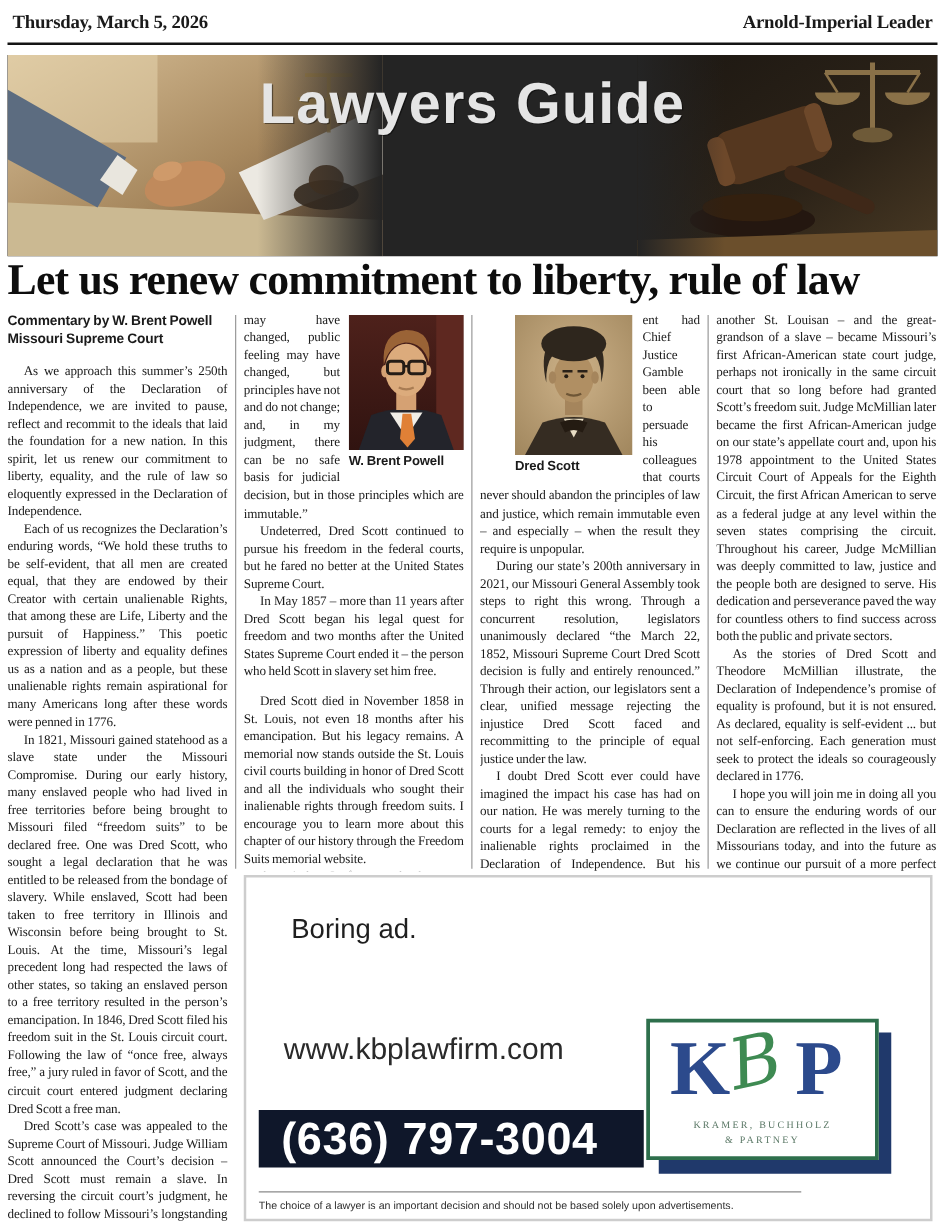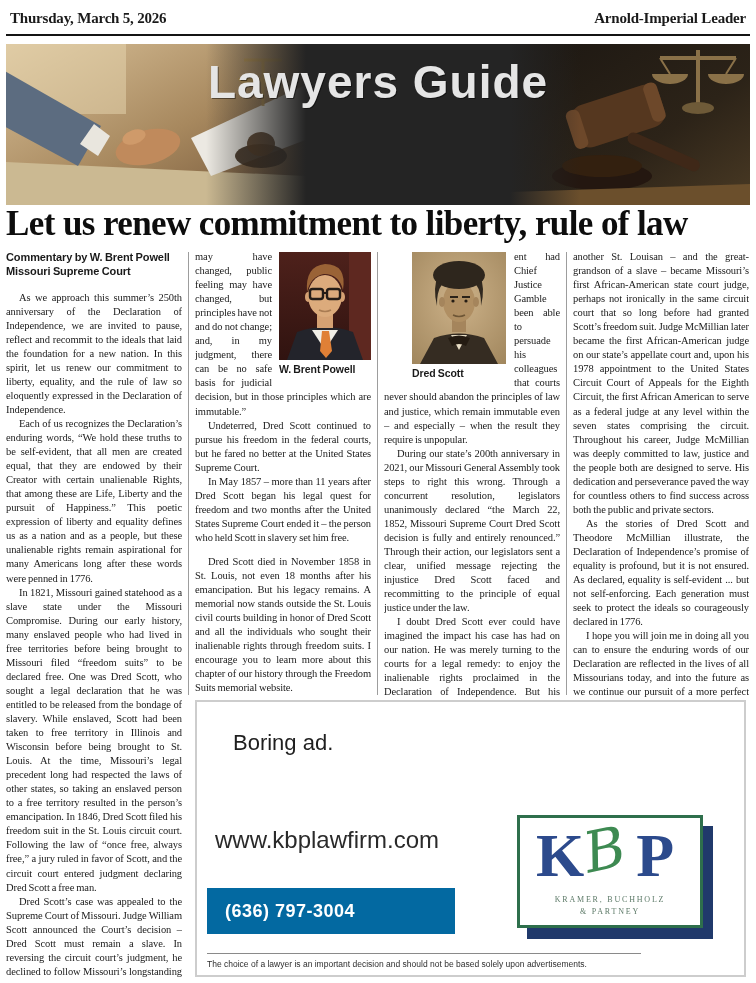--- a/index.html
+++ b/index.html
@@ -52,35 +52,35 @@
   .portrait { display:block; width:100%; }
   .photo-caption { font-family:"Liberation Sans", sans-serif; font-weight:bold; font-size:10.5px;
                    margin-top:2px; text-align:left; text-indent:0; letter-spacing:-0.1px; }
 
   
   .ad { position:absolute; left:195px; top:700px; width:551px; height:277px; background:#fff;
         border:2px solid #cdcdcd; box-sizing:border-box;
         font-family:"Liberation Sans", sans-serif; color:#1f1f1f; }
   .ad-boring { position:absolute; left:18px; top:28px; font-size:22px;margin-left:18px; }
   .ad-great  { position:absolute; left:16px; top:50px; font-size:46px; }
-  .ad-site   { position:absolute; left:18px; top:124px; font-size:24px; color:#2a2a2a; }
+  .ad-site   { position:absolute; left:30px; top:124px; font-size:24px; color:#2a2a2a; }
   .kbp-logo { position:absolute; left:320px; top:113px; width:186px; height:113px; background:#fff;
               border:3px solid #2e6f4c; box-shadow:10px 11px 0 #20396b; box-sizing:border-box; z-index:2; }
   .kbp-letters { position:relative; height:74px; }
   .kbp-k { position:absolute; left:16px; top:0; font-family:"Liberation Serif", serif; font-weight:bold;
            font-size:62px; line-height:74px; color:#2c4a8c; }
   .kbp-p { position:absolute; right:26px; top:0; font-family:"Liberation Serif", serif; font-weight:bold;
            font-size:62px; line-height:74px; color:#2c4a8c; }
   .kbp-b { position:absolute; left:64px; top:-5px; font-family:"DejaVu Serif", serif; font-style:italic;
            font-size:56px; line-height:74px; color:#3e8a52; transform:rotate(-12deg); z-index:3; }
   .kbp-firm { position:absolute; left:0; right:0; bottom:7px; text-align:center;
               font-family:"Liberation Serif", serif; font-size:8px; letter-spacing:1.8px;
               color:#5d7a68; line-height:1.5; }
-  .ad-phone { position:absolute; left:10px; top:186px; width:248px; height:46px; background:#0369a1;
-              color:#fff; font-weight:bold; font-size:18px; line-height:46px; padding-left:18px;
+  .ad-phone { position:absolute; left:10px; top:186px; width:308px; height:46px; background:#0f172a;
+              color:#fff; font-weight:bold; font-size:36px; line-height:46px; padding-left:18px;
               box-sizing:border-box; letter-spacing:.5px; z-index:1; }
   .ad-divider { position:absolute; left:10px; top:251px; width:434px; height:1px; background:#8a8a8a; }
   .ad-disclaimer { position:absolute; left:10px; top:257px; font-size:8.5px; color:#2e2e2e;text-align:right; }
 </style>
 </head>
 <body>
 
 <div id="page">
 
   <div class="masthead">

